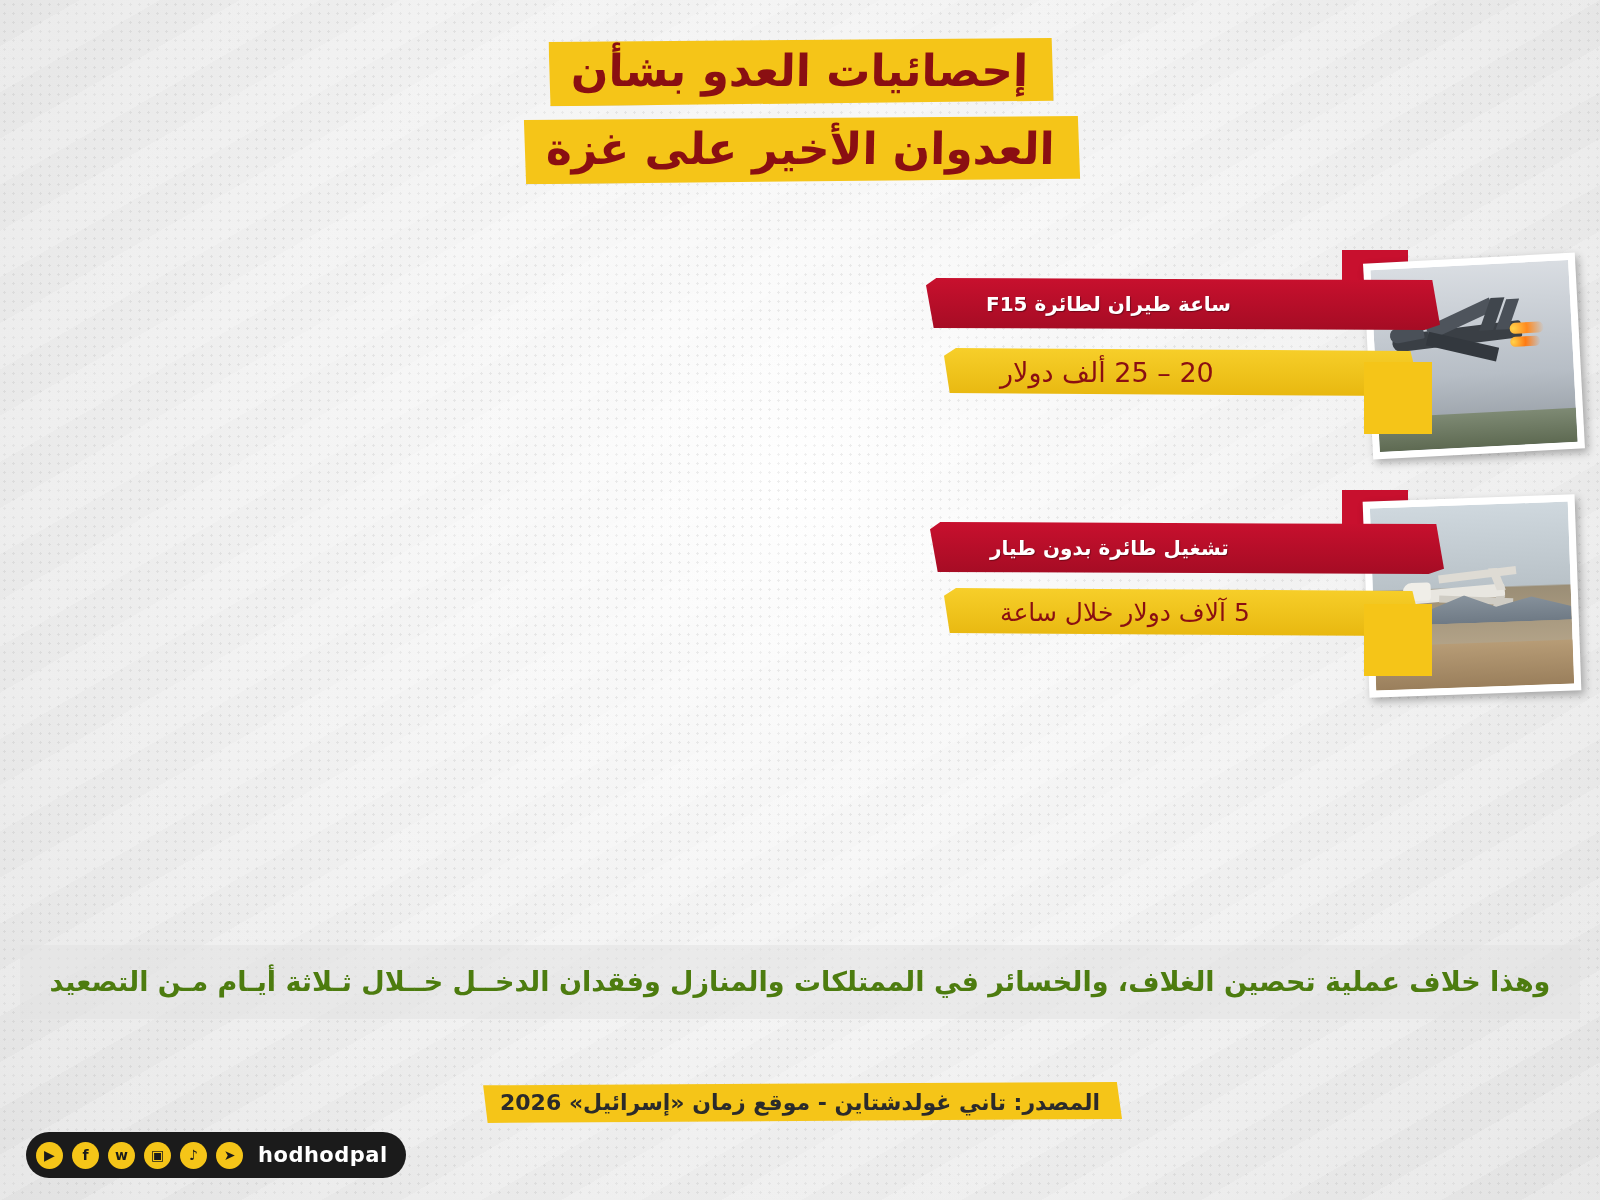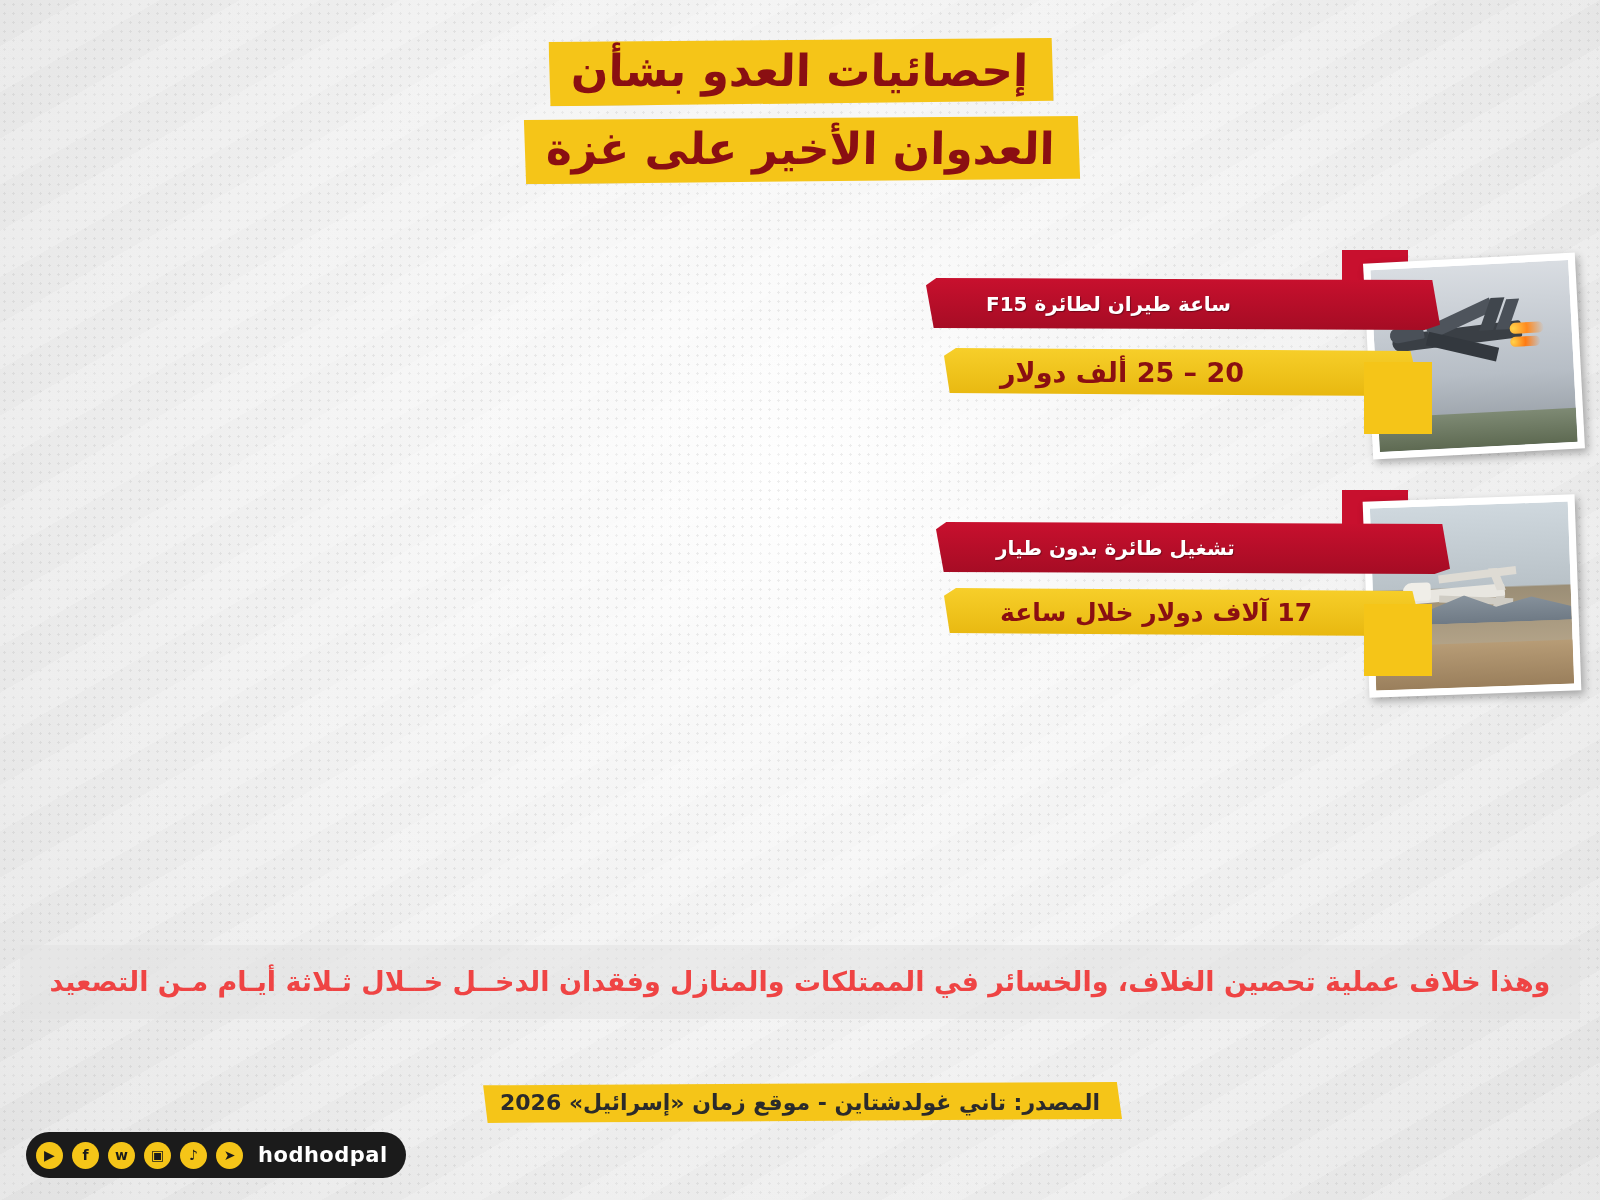--- a/index.html
+++ b/index.html
@@ -64,40 +64,40 @@
     padding:0 34px 0 60px;
     height:52px;
     z-index:4;
     clip-path:polygon(0 14%, 2% 0, 98.5% 4%, 100% 90%, 97% 100%, 1.5% 96%);
     box-shadow:2px 3px 6px rgba(0,0,0,.25);
     text-shadow:1px 1px 1px rgba(0,0,0,.35);
   }
   .band-yellow{
     position:absolute;
     background:linear-gradient(180deg,#f7cf2a 0%,#e8b810 100%);
-    color:#8a0f12;font-weight:bold;font-size:27px;
+    color:#8a0f12;font-weight:normal;font-size:27px;
     display:flex;align-items:center;justify-content:flex-end;
     padding:0 30px 0 56px;
     height:48px;
     z-index:4;
     clip-path:polygon(0 16%, 2.5% 0, 98% 6%, 100% 88%, 96.5% 100%, 1.2% 94%);
     box-shadow:2px 3px 6px rgba(0,0,0,.22);
   }
   .sky2{position:absolute;inset:0;background:linear-gradient(180deg,#d9dde2 0%,#b7bec6 60%,#8d949b 100%);}
   .desert{position:absolute;inset:0;background:linear-gradient(180deg,#cfd8de 0%,#b9c2c8 45%,#9b8e76 46%,#c4b295 100%);}
 
   .caption-block{
     position:absolute;left:0;right:0;
     text-align:center;
     z-index:6;
   }
   .summary{
     display:inline-block;
     background:rgba(225,225,225,.55);
-    color:#ef4444;
+    color:#4d7c0f;
     font-weight:bold;
     font-size:27px;
     line-height:1.7;
     padding:14px 30px;
   }
   .source{
     display:inline-block;
     background:#f5c518;
     color:#2b2b2b;
     font-weight:bold;
@@ -183,22 +183,22 @@
       <div style="position:absolute;left:66px;top:92px;width:74px;height:7px;background:#cfccc4;transform:rotate(4deg);"></div>
       <div style="position:absolute;left:120px;top:64px;width:9px;height:22px;background:#dedbd4;transform:skewX(20deg);"></div>
       <div style="position:absolute;left:120px;top:92px;width:9px;height:18px;background:#cfccc4;transform:skewX(-20deg);"></div>
 
       <div style="position:absolute;left:0;top:84px;width:100%;height:34px;background:linear-gradient(180deg,#8e99a3,#6f7a85);clip-path:polygon(0 60%,14% 25%,28% 58%,46% 18%,62% 55%,80% 28%,100% 60%,100% 100%,0 100%);"></div>
       <div style="position:absolute;left:0;bottom:0;width:100%;height:44px;background:linear-gradient(180deg,#b79c76,#9a7f5c);"></div>
     </div>
   </div>
   <div class="yellow-sq" style="top:604px;right:168px;"></div>
 
-  <div class="band-red" style="top:522px;right:150px;width:420px;text-align:center;">تشغيل طائرة بدون طيار</div>
-  <div class="band-yellow" style="top:588px;right:178px;width:392px;font-size:25px;">17 آلاف دولار خلال ساعة</div>
+  <div class="band-red" style="top:522px;right:156px;width:420px;text-align:center;">تشغيل طائرة بدون طيار</div>
+  <div class="band-yellow" style="top:588px;right:178px;width:392px;font-size:25px;">5 آلاف دولار خلال ساعة</div>
 </div>
 
 <div class="card">
   
   
   
 
   
   
 </div>

